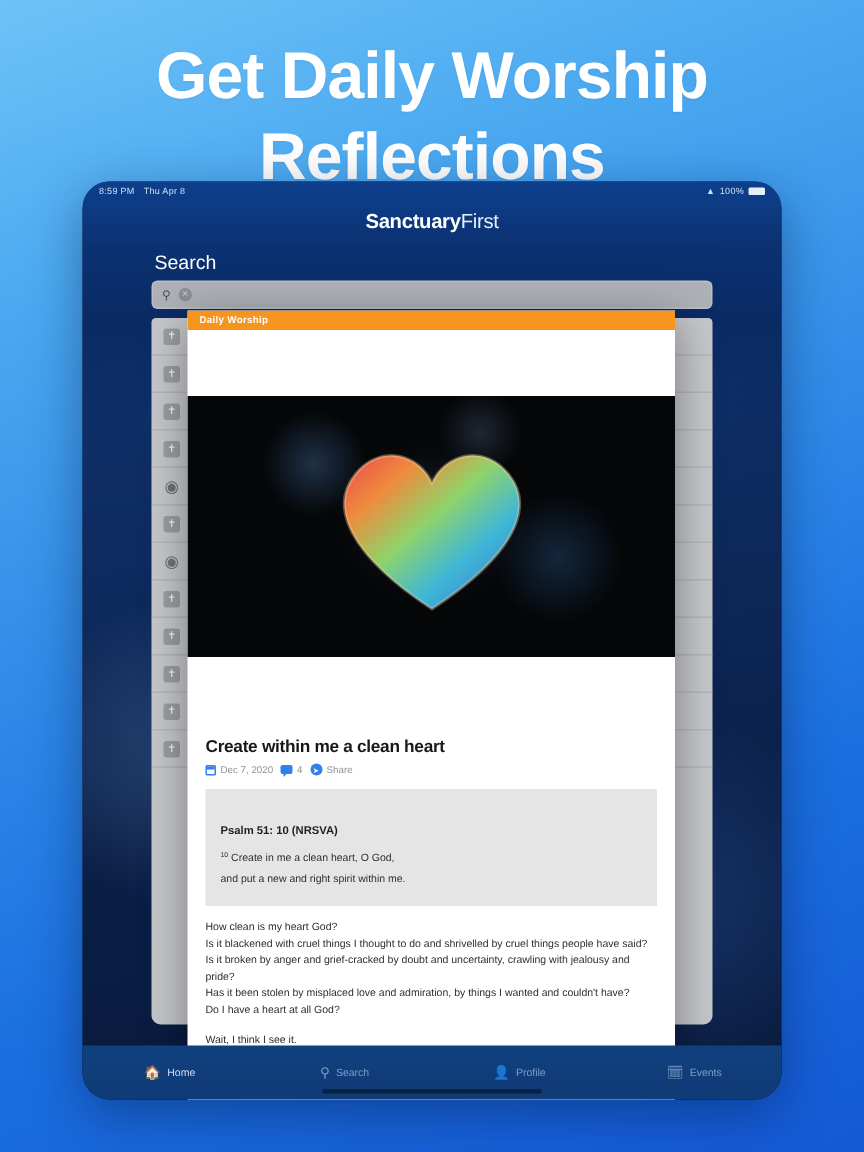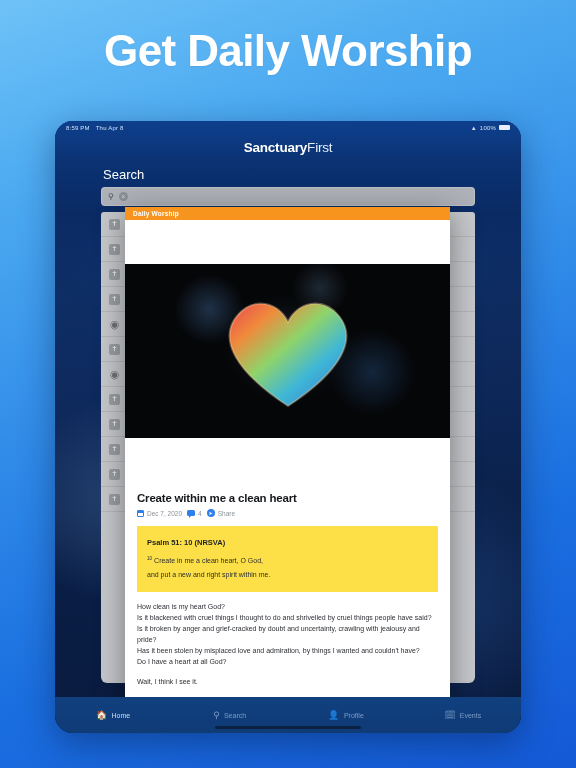--- a/index.html
+++ b/index.html
@@ -129,21 +129,21 @@
   .card-body{ flex:1; overflow:hidden; padding:10px 12px 0 12px; }
   .art-title{ font-size:11.5px; font-weight:bold; color:#16181c; letter-spacing:-0.2px; }
   .meta{ display:flex; align-items:center; gap:5px; margin-top:5px; font-size:6.5px; color:#8d9298; }
   .meta-item{ display:flex; align-items:center; gap:3px; }
   .cal-ico{ width:7px; height:7px; border:1px solid #2f80ed; border-radius:1px; background:#ffffff; position:relative; }
   .cal-ico::before{ content:""; position:absolute; left:0; right:0; top:0; height:2px; background:#2f80ed; }
   .bub-ico{ width:8px; height:6px; background:#2f80ed; border-radius:1.5px; position:relative; }
   .bub-ico::after{ content:""; position:absolute; left:1.5px; bottom:-2px; border-left:2px solid #2f80ed; border-bottom:2px solid transparent; border-top:2px solid #2f80ed; border-right:2px solid transparent; }
   .share-ico{ width:8px; height:8px; border-radius:50%; background:#2f80ed; color:#fff; font-size:5px; display:flex; align-items:center; justify-content:center; }
   .scripture{
-    margin-top:9px; background:#fde047; padding:12px 10px 11px 10px;
+    margin-top:9px; background:#e5e5e5; padding:23px 10px 11px 10px;
   }
   .scr-ref{ font-size:7.5px; font-weight:bold; color:#1c1f23; }
   .scr-line{ font-size:7px; color:#2b2e33; margin-top:4px; line-height:1.45; }
   .scr-line.first{ margin-top:9px; }
   .scr-line sup{ font-size:4.6px; }
   .para{ font-size:7px; color:#2b2e33; line-height:1.58; margin-top:9px; }
 
   
   .tabbar{
     position:absolute; left:0; bottom:0; width:100%; height:36px;
@@ -157,20 +157,21 @@
   .home-ind{
     position:absolute; left:50%; transform:translateX(-50%);
     bottom:4px; width:146px; height:3px; border-radius:2px; background:#0a2142;
   }
 </style>
 </head>
 <body>
 
 <div class="headline">
   <span>Get Daily Worship</span>
+  <span>Reflections</span>
 </div>
 
 <div class="device">
   <div class="device-bgphoto"></div>
 
   <div class="statusbar">
     <div class="sb-left">
       <span>8:59 PM</span>
       <span>Thu Apr 8</span>
     </div>

